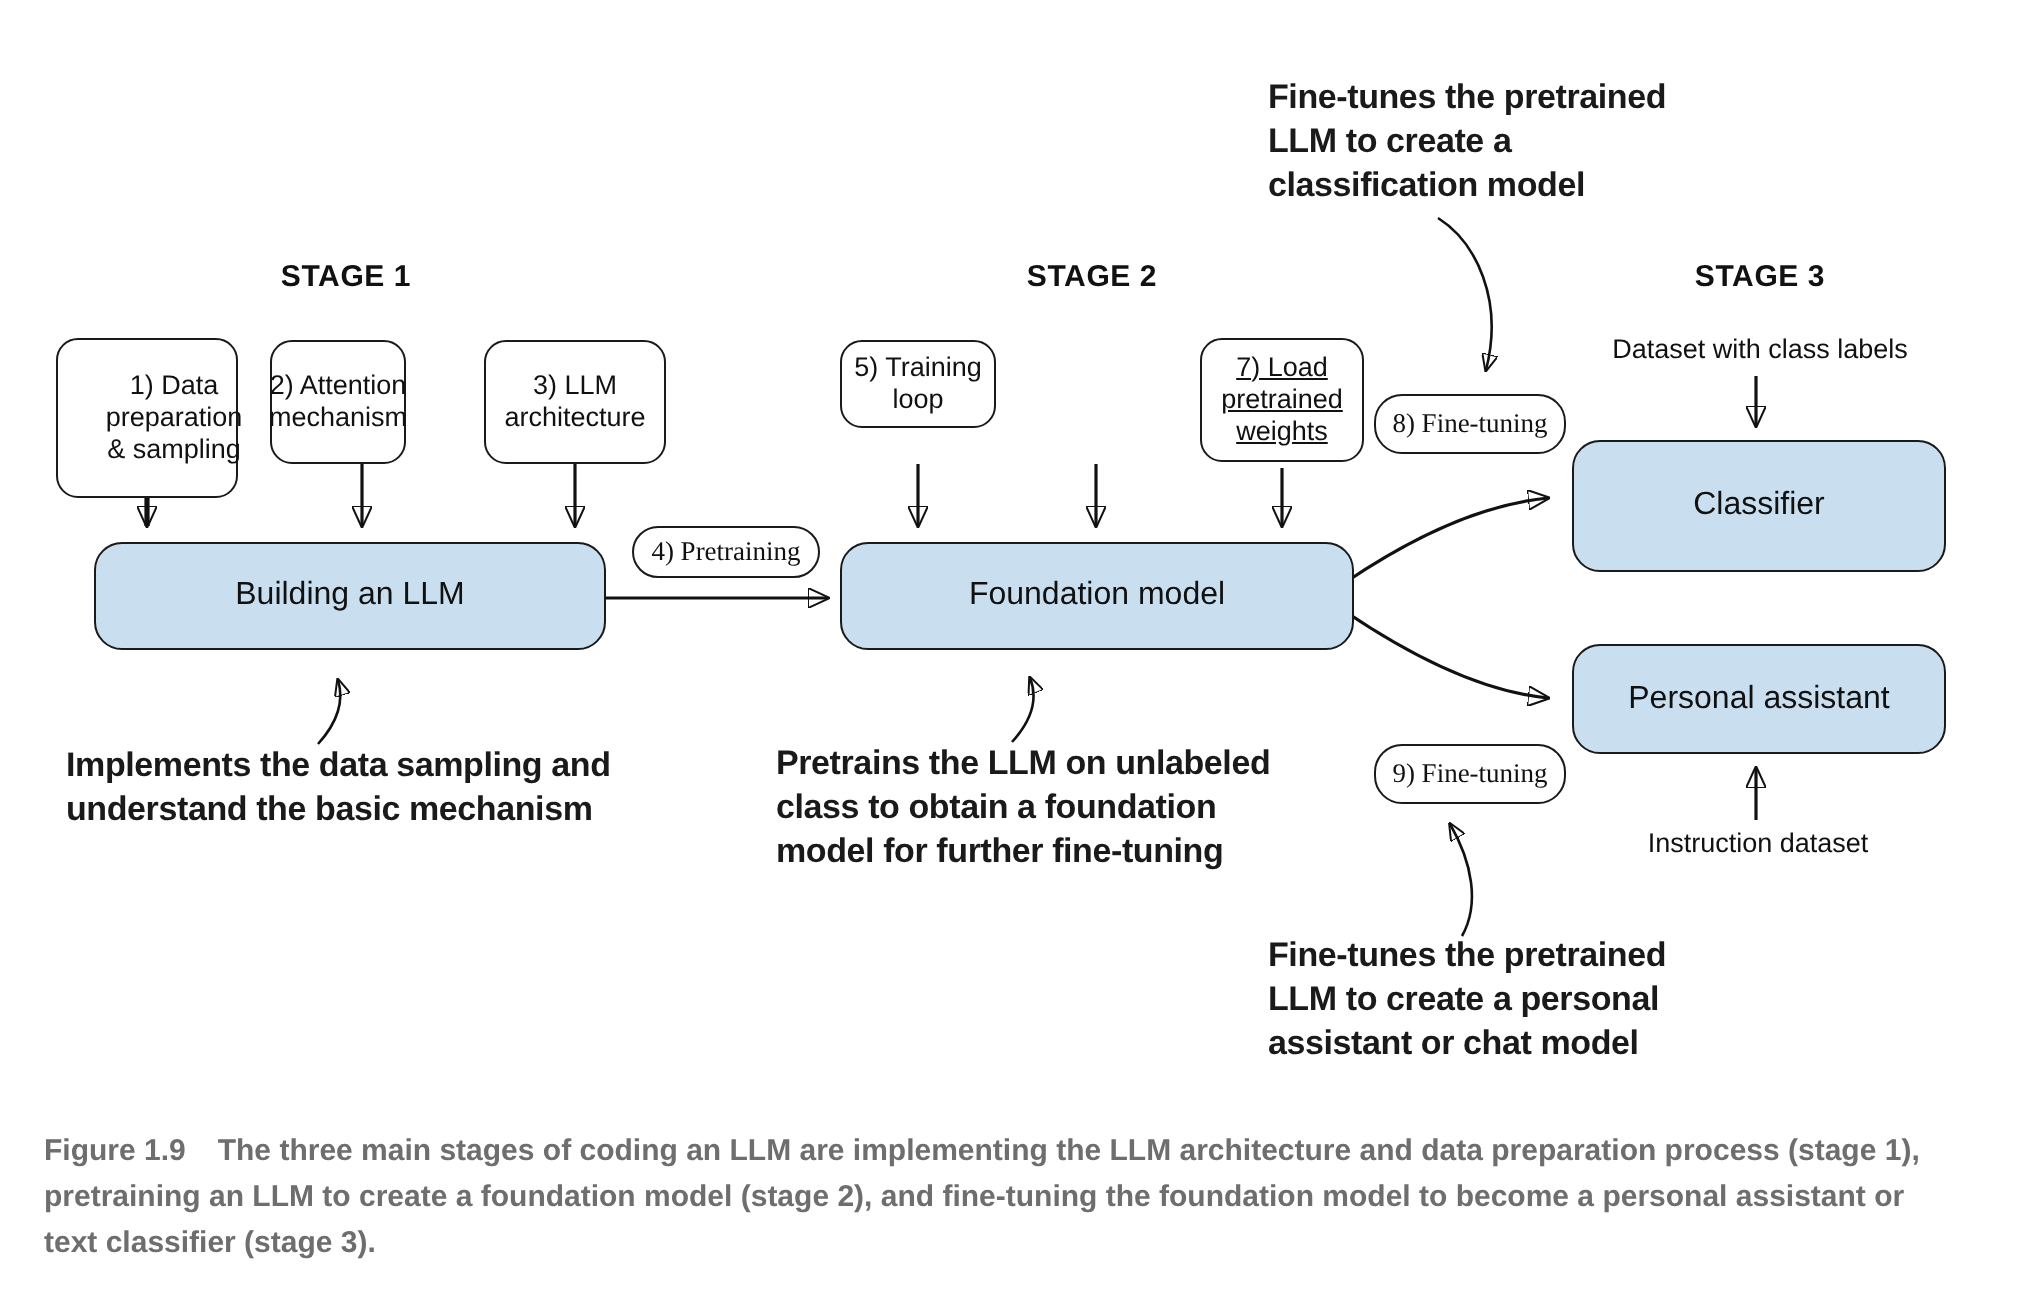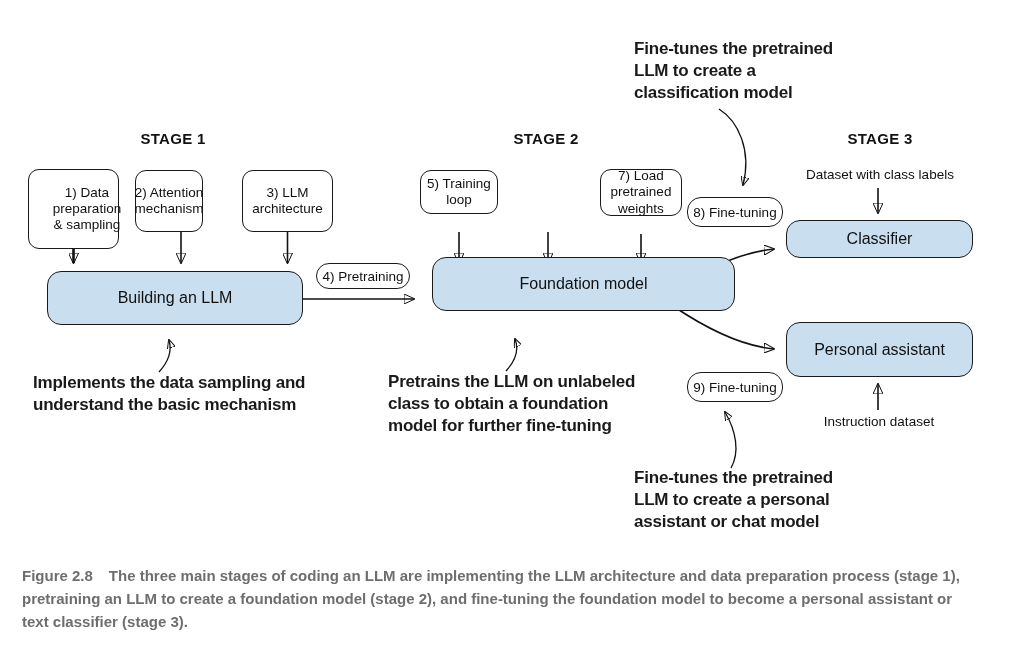--- a/index.html
+++ b/index.html
@@ -44,20 +44,21 @@
   .pill {
     background: #ffffff;
     border: 1.5px solid #1a1a1a;
     border-radius: 14px;
     display: flex;
     align-items: center;
     justify-content: center;
     font-size: 13.5px;
     color: #111;
     white-space: nowrap;
+    font-family: Liberation Serif, serif;
   }
   .model-box {
     background: var(--model-fill, #c9dff0);
     border: 1.7px solid #1a1a1a;
     border-radius: 14px;
     display: flex;
     align-items: center;
     justify-content: center;
     font-size: 16px;
     color: #111;
@@ -130,45 +131,45 @@
   <div class="abs step-box" style="left:28px; top:169px; width:91px; height:80px;padding-left:27px;">1) Data
 preparation
 &amp; sampling</div>
   <div class="abs step-box" style="left:135px; top:170px; width:68px; height:62px;">2) Attention
 mechanism</div>
   <div class="abs step-box" style="left:242px; top:170px; width:91px; height:62px;">3) LLM
 architecture</div>
 
   <div class="abs step-box" style="left:420px; top:170px; width:78px; height:44px;">5) Training
 loop</div>
-  <div class="abs step-box" style="left:600px; top:169px; width:82px; height:47px;">7) Load
+  <div class="abs step-box" style="left:600px; top:169px; width:82px; height:62px;text-decoration:underline;">7) Load
 pretrained
 weights</div>
 
   <div class="abs pill" style="left:316px; top:263px; width:94px; height:26px;">4) Pretraining</div>
   <div class="abs pill" style="left:687px; top:197px; width:96px; height:30px;">8) Fine-tuning</div>
   <div class="abs pill" style="left:687px; top:372px; width:96px; height:30px;">9) Fine-tuning</div>
 
   <div class="abs model-box" style="left:47px; top:271px; width:256px; height:54px;">Building an LLM</div>
-  <div class="abs model-box" style="left:420px; top:257px; width:303px; height:54px;margin-left:12px;">Foundation model</div>
-  <div class="abs model-box" style="left:786px; top:220px; width:187px; height:38px;">Classifier</div>
+  <div class="abs model-box" style="left:420px; top:271px; width:257px; height:54px;">Foundation model</div>
+  <div class="abs model-box" style="left:786px; top:220px; width:187px; height:66px;">Classifier</div>
   <div class="abs model-box" style="left:786px; top:322px; width:187px; height:55px;">Personal assistant</div>
 
   <div class="abs plain-label" style="left:790px; top:167px; width:180px;">Dataset with class labels</div>
   <div class="abs plain-label" style="left:789px; top:414px; width:180px;">Instruction dataset</div>
 
   <div class="abs annotation" style="left:634px; top:38px; width:240px;">Fine-tunes the pretrained
 LLM to create a
 classification model</div>
   <div class="abs annotation" style="left:33px; top:372px; width:320px;">Implements the data sampling and
 understand the basic mechanism</div>
   <div class="abs annotation" style="left:388px; top:371px; width:280px;">Pretrains the LLM on unlabeled
 class to obtain a foundation
 model for further fine-tuning</div>
   <div class="abs annotation" style="left:634px; top:467px; width:250px;">Fine-tunes the pretrained
 LLM to create a personal
 assistant or chat model</div>
 
   <div class="abs caption" style="left:22px; top:564px;">
-    <span class="cap-label">Figure 2.8</span><span>The three main stages of coding an LLM are implementing the LLM architecture and data preparation process (stage 1), pretraining an LLM to create a foundation model (stage 2), and fine-tuning the foundation model to become a personal assistant or text classifier (stage 3).</span>
+    <span class="cap-label">Figure 1.9</span><span>The three main stages of coding an LLM are implementing the LLM architecture and data preparation process (stage 1), pretraining an LLM to create a foundation model (stage 2), and fine-tuning the foundation model to become a personal assistant or text classifier (stage 3).</span>
   </div>
 
 </div>
 
 </body></html>

